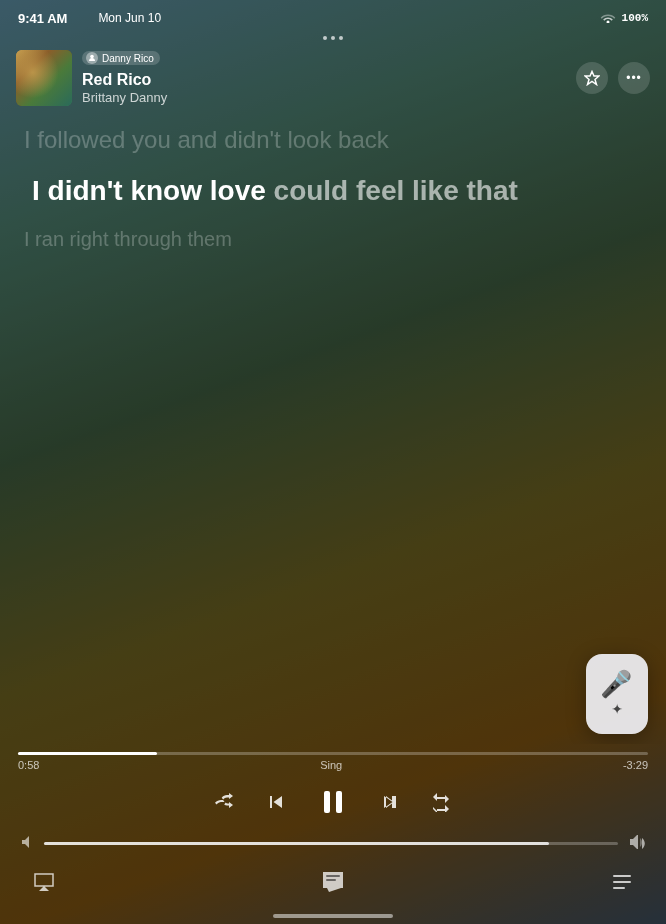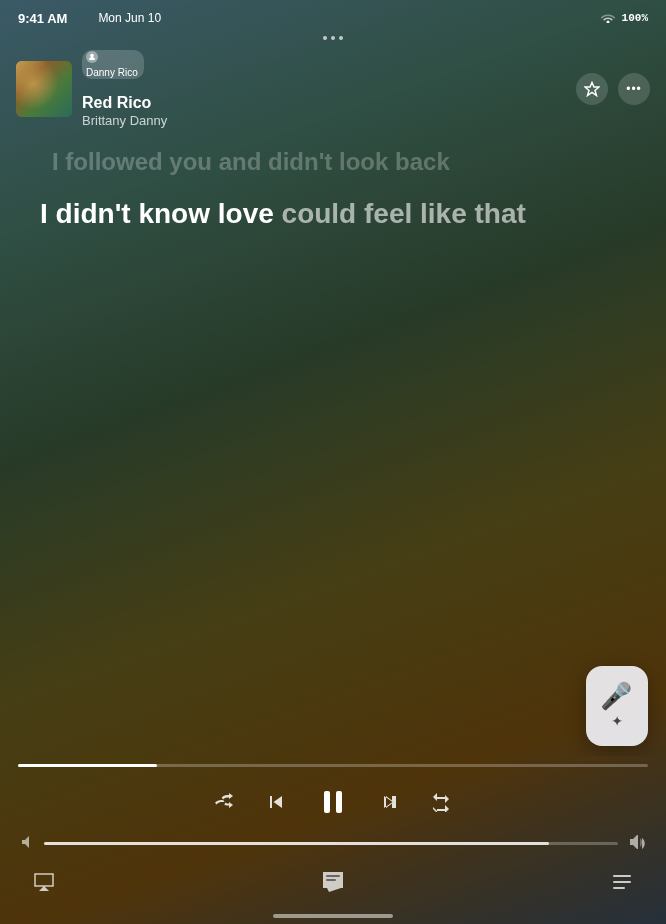--- a/index.html
+++ b/index.html
@@ -105,28 +105,27 @@
     }
 
     .track-text {
       display: flex;
       flex-direction: column;
       gap: 1px;
     }
 
     .track-user-badge {
       display: flex;
-      align-items: flex-start;
+      align-items: flex-end;
       gap: 4px;
       background: rgba(255,255,255,0.18);
       border-radius: 10px;
       padding: 1px 6px 1px 4px;
       width: fit-content;
-      margin-bottom: 13px;
-      flex-direction: column;
+      margin-bottom: 4px;
     }
 
     .user-icon-small {
       width: 12px;
       height: 12px;
       border-radius: 50%;
       background: rgba(255,255,255,0.4);
       display: flex;
       align-items: center;
       justify-content: center;
@@ -177,31 +176,30 @@
     #lyrics-area {
       flex: 1;
       padding: 10px 24px 0;
       position: relative;
       overflow: hidden;
     }
 
     .lyric-line {
       color: rgba(255,255,255,0.45);
       font-size: 24px;
-      font-weight: 700;
+      font-weight: 400;
       line-height: 1.35;
       margin-bottom: 4px;
-      margin-left: 28px;
     }
 
     .lyric-line.active {
       color: #fff;
       font-size: 28px;
       font-weight: 800;
-      margin: 16px 16px;
+      margin: 16px 8px;
     }
 
     .lyric-line.fading {
       color: rgba(255,255,255,0.25);
     }
 
     
     #karaoke-btn {
       position: absolute;
       right: 18px;
@@ -402,30 +400,36 @@
   </div>
 
   <div id="lyrics-area">
     <div class="lyric-line fading">I followed you and didn't look back</div>
 
     <div class="lyric-line active">
       <span>I didn't know love </span><span style="color:rgba(255,255,255,0.6);font-weight:600;">could feel like that</span>
     </div>
 
 
+    <div class="lyric-line fading" style="font-size:20px;">I ran right through them</div>
 
     <div id="karaoke-btn">
       <span style="font-size:26px;line-height:1;">🎤</span>
       <span style="font-size:14px;color:#444;">✦</span>
     </div>
   </div>
 
   <div id="progress-section">
     <div class="progress-bar-container">
       <div class="progress-fill" style="width: 22%;"></div>
+    </div>
+    <div class="progress-labels">
+      <span class="progress-time">0:58</span>
+      <span class="progress-label-center">Sing</span>
+      <span class="progress-time">-3:29</span>
     </div>
   </div>
 
   <div id="controls">
     <button class="ctrl-btn">
       <svg width="22" height="18" viewBox="0 0 22 18" fill="rgba(255,255,255,0.85)">
         <path d="M15 0l4 3-4 3V4.5h-2c-1.5 0-2.8.8-3.8 2l-1.5-1.8C9 3.1 10.9 2 13 2h2V0zm-8 9C5.5 9 3.8 10 2.5 11.5L1 9.8C2.7 7.8 5 7 7 7h2l1.5 1.8C9.5 9.3 8.3 9 7 9zm8 3.5H13c-1 0-2-.4-2.8-1.1l1.5-1.8c.5.5 1.2.9 2 1h-.3 1.6V9l4 3-4 3v-2.5z"></path>
       </svg>
     </button>
     <button class="ctrl-btn">

